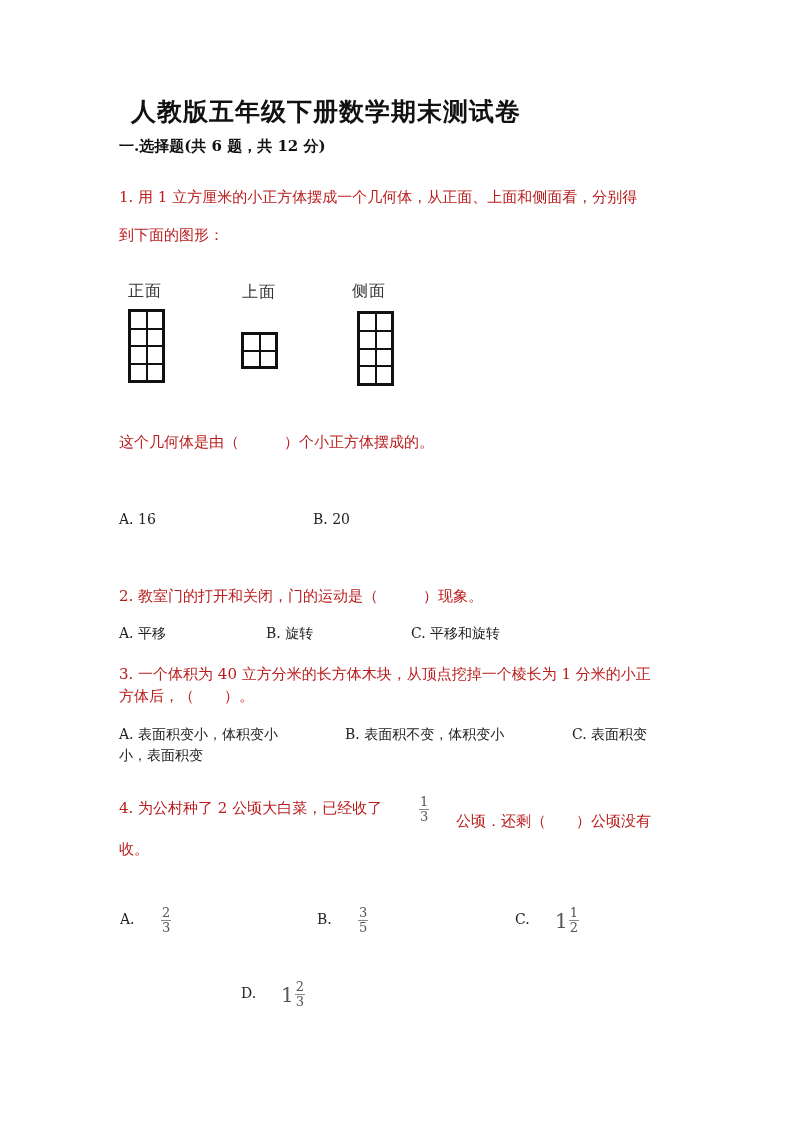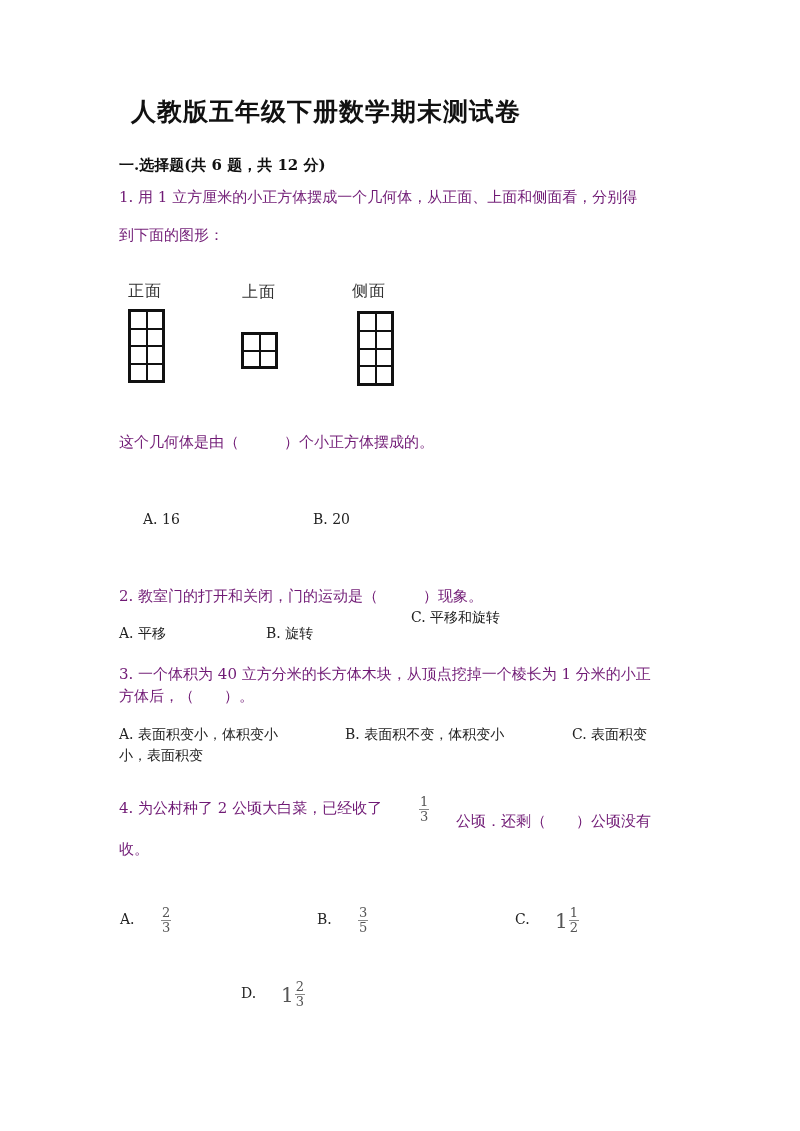--- a/index.html
+++ b/index.html
@@ -18,28 +18,28 @@
     .abs { position: absolute; white-space: nowrap; }
     .title {
       left: 0; width: 652px; top: 95px;
       text-align: center;
       font-size: 25px;
       font-weight: bold;
       letter-spacing: 1px;
       color: #111111;
     }
     .section {
-      left: 119px; top: 156px;
+      left: 119px; top: 137px;
       font-size: 15px;
       font-weight: bold;
       color: #111111;
     }
     .q {
       font-size: 15px;
-      color: #701a75;
+      color: #b91c1c;
     }
     .opt { font-size: 14px; color: #222222; }
     .fig-label {
       font-family: "DejaVu Sans", "Liberation Sans", sans-serif;
       font-size: 16px;
       color: #333333;
       letter-spacing: 1px;
     }
     .grid {
       position: absolute;
@@ -117,29 +117,29 @@
       <div class="cell"></div>
         <div class="cell"></div>
       <div class="cell"></div>
         <div class="cell"></div>
       <div class="cell"></div>
         <div class="cell"></div>
     </div>
   </div>
 
   <div class="abs q" style="left:119px; top:433px;">这个几何体是由（　　　）个小正方体摆成的。</div>
-  <div class="abs opt" style="left:119px; top:511px;margin-left:24px;">A. 16</div>
+  <div class="abs opt" style="left:119px; top:511px;">A. 16</div>
   <div class="abs opt" style="left:313px; top:511px;">B. 20</div>
 </div>
 
 <div>
   <div class="abs q" style="left:119px; top:587px;">2. 教室门的打开和关闭，门的运动是（　　　）现象。</div>
   <div class="abs opt" style="left:119px; top:625px;">A. 平移</div>
   <div class="abs opt" style="left:266px; top:625px;">B. 旋转</div>
-  <div class="abs opt" style="left:411px; top:609px;text-align:right;">C. 平移和旋转</div>
+  <div class="abs opt" style="left:411px; top:625px;text-align:right;">C. 平移和旋转</div>
 </div>
 
 <div>
   <div class="abs q" style="left:119px; top:665px;">3. 一个体积为 40 立方分米的长方体木块，从顶点挖掉一个棱长为 1 分米的小正</div>
   <div class="abs q" style="left:119px; top:687px;">方体后，（　　）。</div>
   <div class="abs opt" style="left:119px; top:726px;">A. 表面积变小，体积变小</div>
   <div class="abs opt" style="left:345px; top:726px;">B. 表面积不变，体积变小</div>
   <div class="abs opt" style="left:572px; top:726px;">C. 表面积变</div>
   <div class="abs opt" style="left:119px; top:747px;">小，表面积变</div>
 </div>

